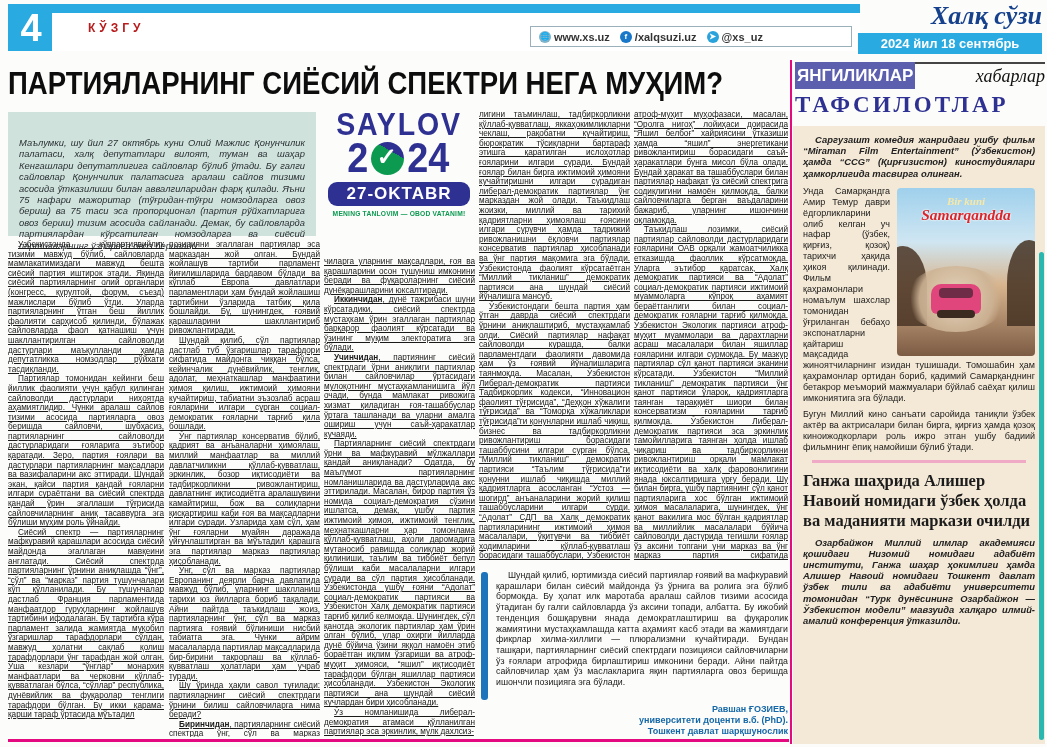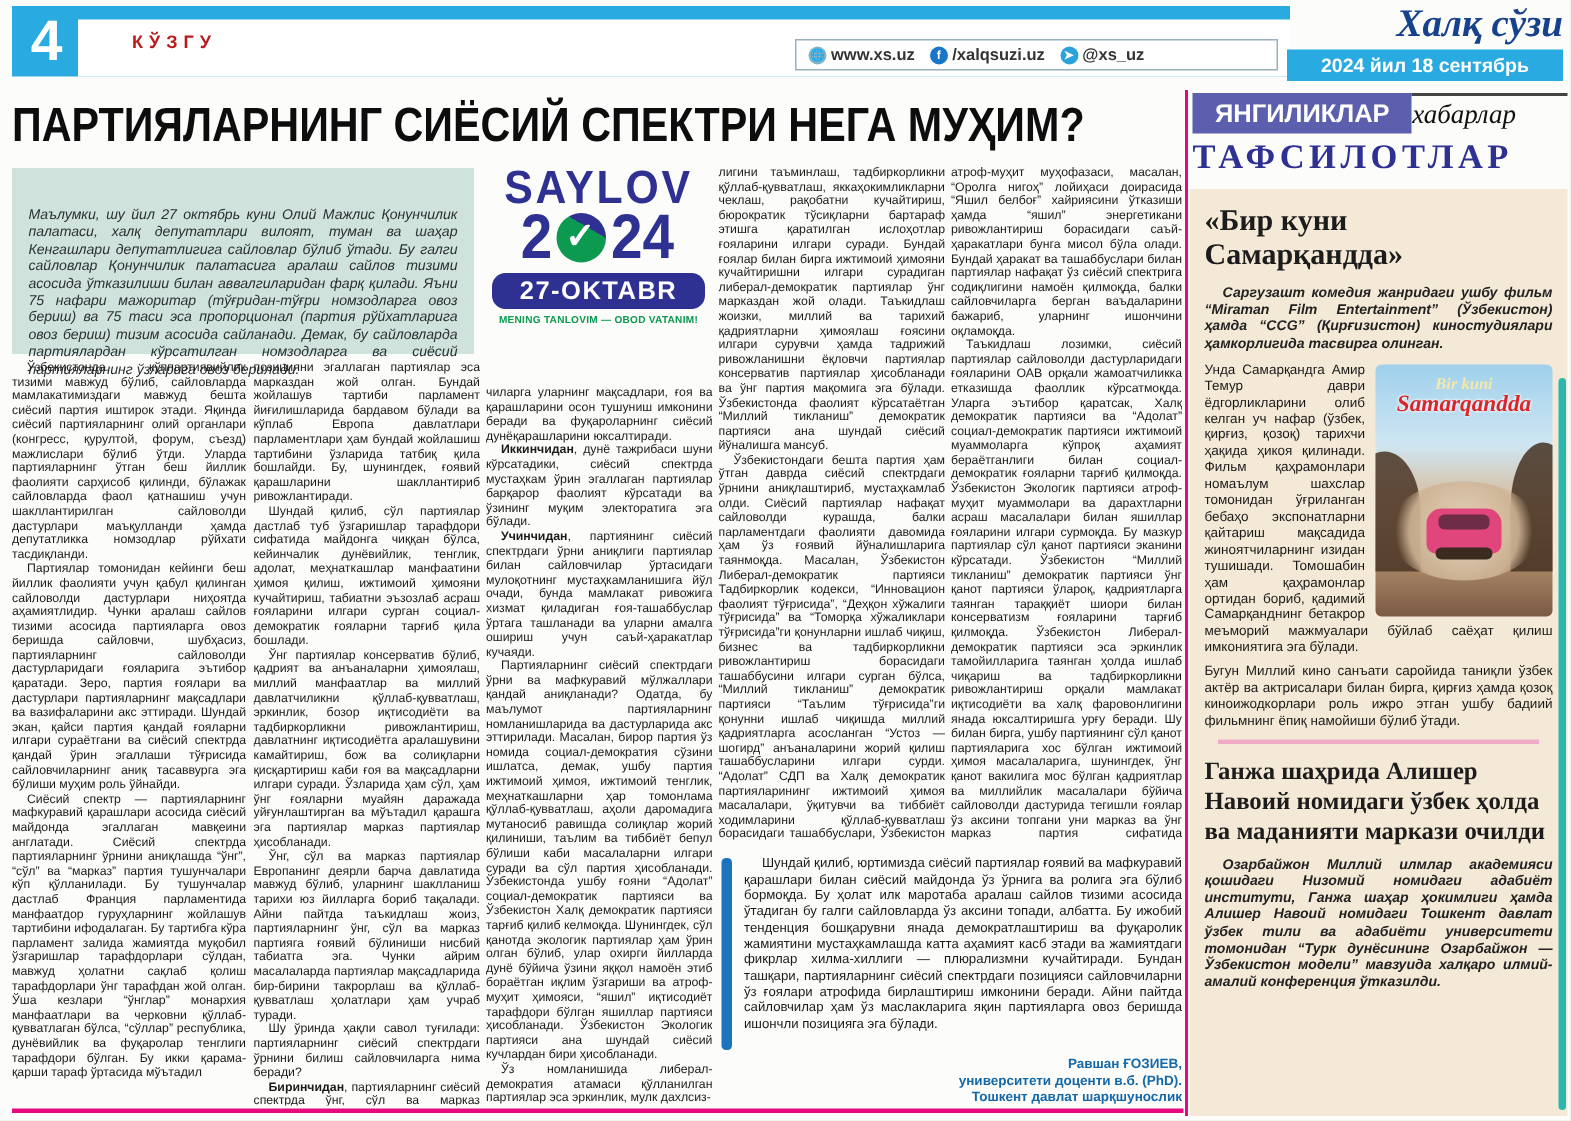--- a/index.html
+++ b/index.html
@@ -42,21 +42,21 @@
   #saylov-year{display:flex;align-items:center;justify-content:center;height:40px;margin-top:-2px;}
   .yr{font-size:42px;font-weight:900;color:#2e3192;line-height:40px;transform:scaleX(0.9);}
   #saylov-circle{width:33px;height:33px;border-radius:50%;margin:0 1px;position:relative;
                  background:linear-gradient(210deg,#2e3192 32%,#0b9a50 32%);}
   #saylov-circle::after{content:"✓";position:absolute;left:6px;top:1px;color:#fff;font-size:24px;font-weight:900;}
   #saylov-badge{margin:4px auto 0;width:142px;background:#2e3192;color:#fff;border-radius:9px;
                 font-size:17px;font-weight:900;letter-spacing:1px;line-height:24px;}
   #saylov-slogan{margin-top:4px;font-size:6.7px;font-weight:bold;color:#0b9a50;letter-spacing:.2px;}
 
   
-  .ncol{font-size:8.2px;line-height:9.6px;text-align:justify;overflow:hidden;}
+  .ncol{font-size:8.2px;line-height:9.6px;text-align:justify;overflow:hidden;text-decoration:underline;}
   .ncol .para{margin:0;text-indent:10px;}
   .ncol.cont .para:first-child{text-indent:0;}
   #col1{left:8px;top:240px;width:156px;height:497px;}
   #col2{left:169px;top:240px;width:151px;height:497px;}
   #col3{left:324px;top:257px;width:151px;height:480px;}
   #col4{left:479px;top:110px;width:151px;height:452px;}
   #col5{left:634px;top:110px;width:154px;height:452px;}
 
   
   #concl-bar{left:481px;top:572px;width:7px;height:128px;background:#1c75bc;border-radius:3px;}
@@ -64,38 +64,38 @@
               text-align:justify;overflow:hidden;}
   #conclusion .para{margin:0;text-indent:12px;}
   #author{left:496px;top:704px;width:292px;text-align:right;font-weight:bold;color:#1568a8;
           font-size:9px;line-height:11px;}
 
   #main-bottom-line{left:8px;top:739px;width:781px;height:3px;background:#e5097f;}
   #v-divider{left:790px;top:60px;width:2px;height:684px;background:#e5097f;}
 
   
   #tag-row{left:795px;top:62px;width:250px;height:27px;display:flex;}
-  #tag-news{background:#5b5fae;color:#fff;font-size:17px;font-weight:bold;padding:0 15px;line-height:27px;}
+  #tag-news{background:#5b5fae;color:#fff;font-size:17px;font-weight:bold;padding:0 2px;line-height:27px;}
   #tag-reports{flex:1;border-top:2px solid #444;font-family:"Liberation Serif",serif;font-style:italic;
-               font-size:18px;color:#111;text-align:left;line-height:25px;}
+               font-size:18px;color:#111;text-align:right;line-height:25px;}
   #sb-title{left:795px;top:90px;width:250px;font-family:"Liberation Serif",serif;font-weight:bold;
             font-size:23px;color:#2e3192;letter-spacing:3px;line-height:30px;}
   #sb-box{left:793px;top:126px;width:252px;height:618px;background:#f4e9d6;box-sizing:border-box;
           padding:8px 10px;overflow:hidden;}
   #sb-teal-bar{left:1039px;top:252px;width:5px;height:488px;background:#2ab7b0;border-radius:3px;}
 
   .sb-h1{font-family:"Liberation Serif",serif;font-weight:bold;font-size:20px;line-height:23px;color:#1c1c1c;margin:2px 0 7px;}
   .sb-h2{font-family:"Liberation Serif",serif;font-weight:bold;font-size:16.5px;line-height:20px;color:#1c1c1c;margin:8px 0 6px;}
   .sb-lead{font-style:italic;font-size:9.4px;line-height:11.2px;text-align:justify;color:#222;margin:0 0 7px;text-indent:12px;font-weight:bold;}
   .sb-body{font-size:9px;line-height:10.9px;text-align:justify;margin:0 0 5px;}
   .sb-body .txt{text-indent:12px;}
   .pink-rule{width:214px;height:3px;background:#f0aac6;margin:7px auto 6px;}
 
   
-  #poster{float:right;width:118px;height:168px;margin:2px 0 4px 7px;border-radius:4px;overflow:hidden;position:relative;
+  #poster{float:right;width:138px;height:168px;margin:2px 0 4px 7px;border-radius:4px;overflow:hidden;position:relative;
           background:linear-gradient(180deg,#9fd0ec 0%,#cfe6f2 32%,#d8b48d 58%,#7c5b44 100%);}
   #poster .dk1{position:absolute;left:-18px;top:58px;width:48px;height:80px;background:#4a3526;border-radius:50% 50% 0 0;opacity:.85;}
   #poster .dk2{position:absolute;right:-16px;top:52px;width:44px;height:86px;background:#443122;border-radius:50% 50% 0 0;opacity:.85;}
   #poster .smoke{position:absolute;left:8px;top:78px;width:102px;height:66px;border-radius:50%;
                  background:radial-gradient(circle,#e8d9c4 0%,#cdb394 60%,transparent 75%);opacity:.9;}
   #poster .car{position:absolute;left:34px;top:96px;width:50px;height:30px;background:#e0457b;border-radius:10px 10px 6px 6px;}
   #poster .car::before{content:"";position:absolute;left:8px;top:4px;width:34px;height:10px;background:#6e2c47;border-radius:4px;}
   #poster .car::after{content:"";position:absolute;left:6px;bottom:-4px;width:38px;height:8px;background:#3a2a20;border-radius:4px;}
   .poster-t1{position:absolute;top:8px;width:100%;text-align:center;color:#f6e8a8;font-size:11px;
              font-weight:bold;font-style:italic;font-family:"Liberation Serif",serif;}
@@ -190,21 +190,20 @@
   <div class="abs" id="v-divider"></div>
 
   <div class="abs" id="tag-row">
     <span id="tag-news">ЯНГИЛИКЛАР</span>
     <span id="tag-reports">хабарлар</span>
   </div>
   <div class="abs" id="sb-title">ТАФСИЛОТЛАР</div>
 
   <div class="abs" id="sb-box">
 
-    <div class="sb-h1">«Бир куни Самарқандда»</div>
     <p class="sb-lead">Саргузашт комедия жанридаги ушбу фильм “Miraman Film Entertainment” (Ўзбекистон) ҳамда “CCG” (Қирғизистон) киностудиялари ҳамкорлигида тасвирга олинган.</p>
 
     <div class="sb-body">
       <div id="poster">
         <div class="dk1"></div>
         <div class="dk2"></div>
         <div class="smoke"></div>
         <div class="car"></div>
         <div class="poster-t1">Bir kuni</div>
         <div class="poster-t2">Samarqandda</div>

